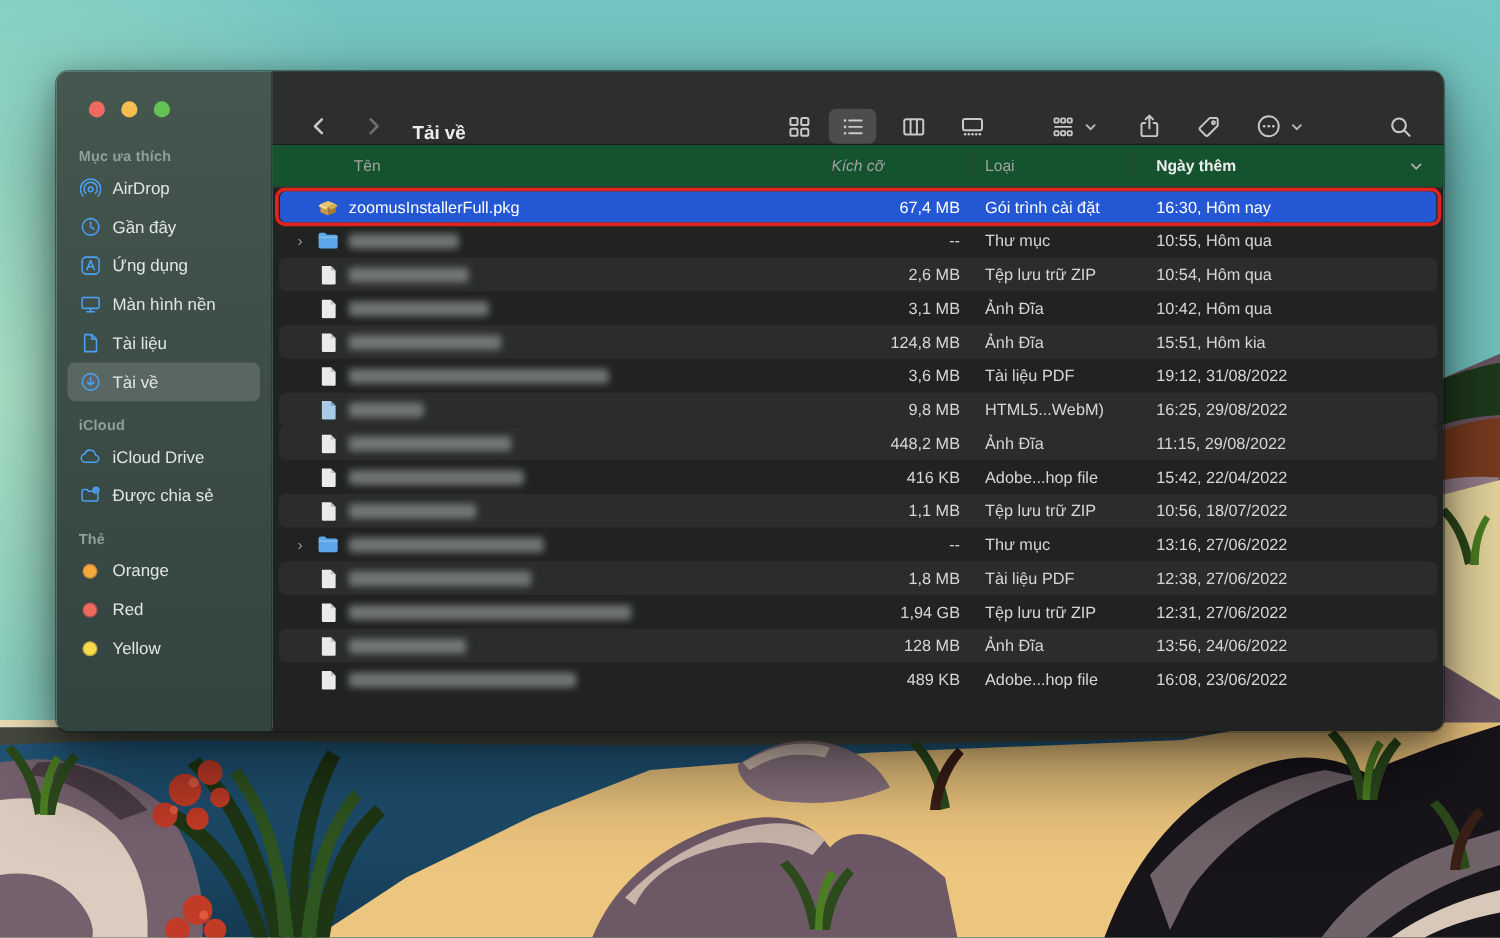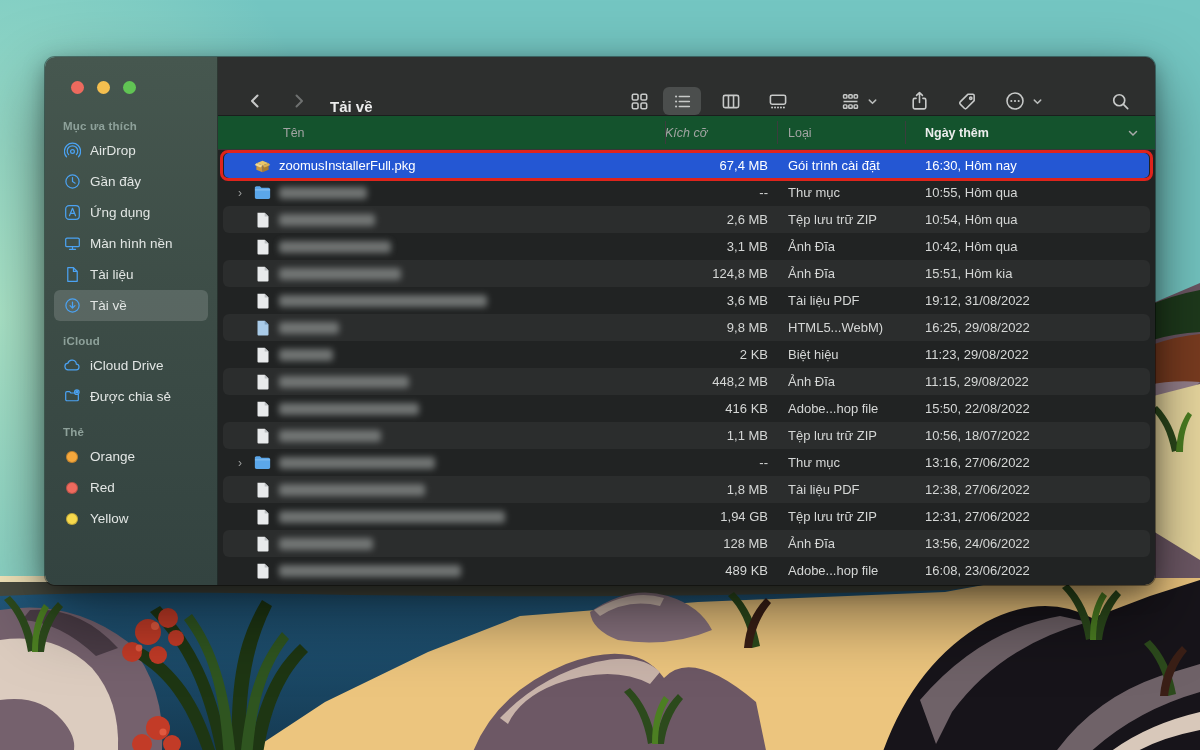--- a/index.html
+++ b/index.html
@@ -523,35 +523,20 @@
                 <path d="M1 .8h7.2L12 4.6v10a1 1 0 0 1-1 1H2a1 1 0 0 1-1-1z" fill="#a9cbe8"></path>
                 <path d="M8.2.8L12 4.6H8.2z" fill="#7d9fbd"></path>
               </svg>
             </span>
             <span class="blurname" style="width: 60px;"></span>
           </div>
           <div class="c-size">9,8 MB</div>
           <div class="c-type">HTML5...WebM)</div>
           <div class="c-date">16:25, 29/08/2022</div>
         </div>
-        <div class="row">
-          <div class="c-name">
-            <span class="disc"></span>
-            <span class="ic">
-              <svg width="14" height="16" viewBox="0 0 13 16">
-                <path d="M1 .8h7.2L12 4.6v10a1 1 0 0 1-1 1H2a1 1 0 0 1-1-1z" fill="#e8eaeb"></path>
-                <path d="M8.2.8L12 4.6H8.2z" fill="#bcc0c2"></path>
-              </svg>
-            </span>
-            <span class="blurname" style="width: 54px;"></span>
-          </div>
-          <div class="c-size">2 KB</div>
-          <div class="c-type">Biệt hiệu</div>
-          <div class="c-date">11:23, 29/08/2022</div>
-        </div>
         <div class="row alt">
           <div class="c-name">
             <span class="disc"></span>
             <span class="ic">
               <svg width="14" height="16" viewBox="0 0 13 16">
                 <path d="M1 .8h7.2L12 4.6v10a1 1 0 0 1-1 1H2a1 1 0 0 1-1-1z" fill="#e8eaeb"></path>
                 <path d="M8.2.8L12 4.6H8.2z" fill="#bcc0c2"></path>
               </svg>
             </span>
             <span class="blurname" style="width: 130px;"></span>
@@ -566,21 +551,21 @@
             <span class="ic">
               <svg width="14" height="16" viewBox="0 0 13 16">
                 <path d="M1 .8h7.2L12 4.6v10a1 1 0 0 1-1 1H2a1 1 0 0 1-1-1z" fill="#e8eaeb"></path>
                 <path d="M8.2.8L12 4.6H8.2z" fill="#bcc0c2"></path>
               </svg>
             </span>
             <span class="blurname" style="width: 140px;"></span>
           </div>
           <div class="c-size">416 KB</div>
           <div class="c-type">Adobe...hop file</div>
-          <div class="c-date">15:50, 22/08/2022</div>
+          <div class="c-date">15:42, 22/04/2022</div>
         </div>
         <div class="row alt">
           <div class="c-name">
             <span class="disc"></span>
             <span class="ic">
               <svg width="14" height="16" viewBox="0 0 13 16">
                 <path d="M1 .8h7.2L12 4.6v10a1 1 0 0 1-1 1H2a1 1 0 0 1-1-1z" fill="#e8eaeb"></path>
                 <path d="M8.2.8L12 4.6H8.2z" fill="#bcc0c2"></path>
               </svg>
             </span>

